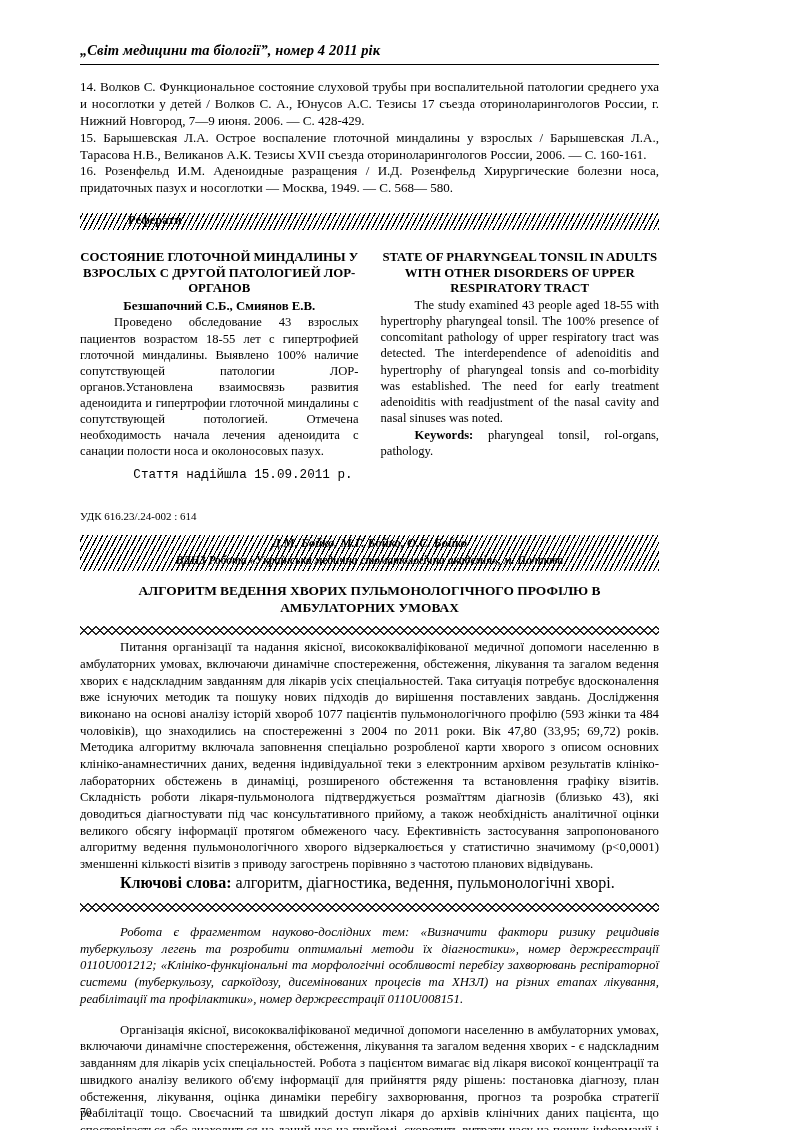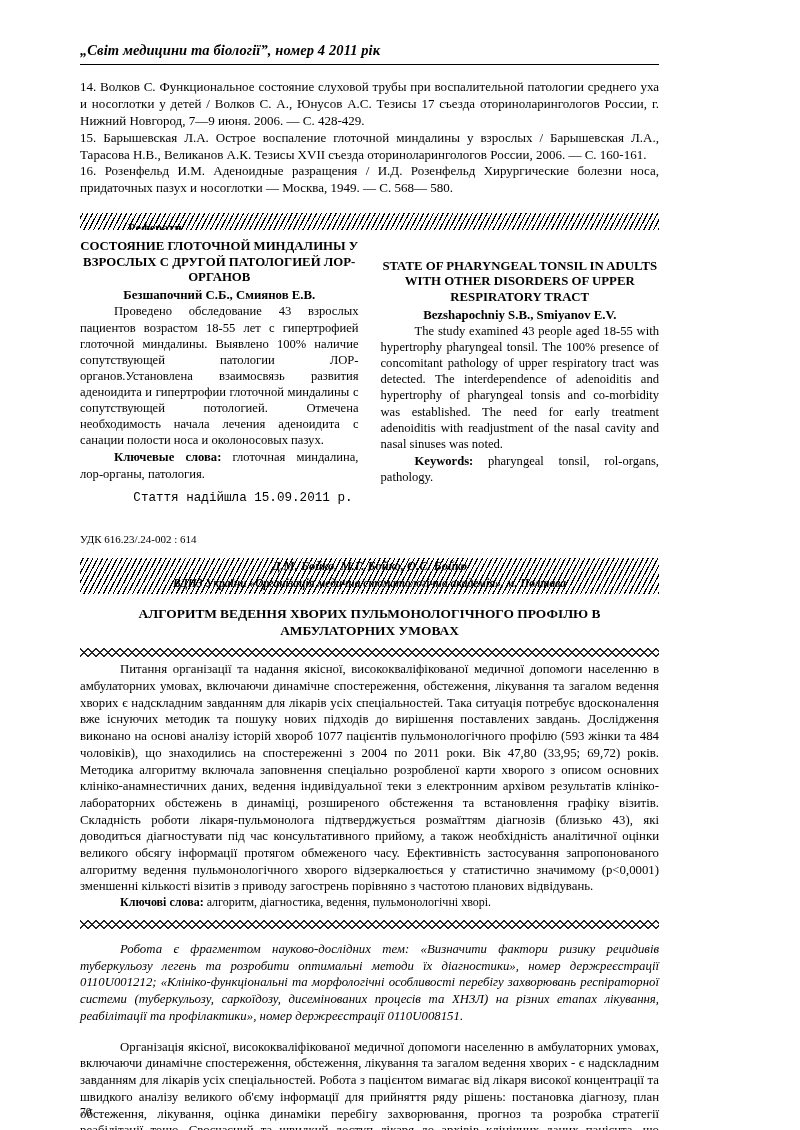--- a/index.html
+++ b/index.html
@@ -62,21 +62,21 @@
     );
     overflow: hidden;
   }
   .hatch-refs {
     height: 17px;
     margin-top: 16px;
   }
   .hatch-refs .hatch-text {
     position: absolute;
     left: 48px;
-    top: 8px;
+    top: 0;
     font-size: 12.5px;
     font-weight: bold;
     line-height: 15px;
   }
   .hatch-authors {
     height: 36px;
     margin-top: 13px;
     text-align: center;
   }
   .hatch-authors .hatch-line {
@@ -87,22 +87,21 @@
     padding: 0 6px;
   }
   .hatch-authors .hatch-line.affil {
     font-size: 11.5px;
   }
 
   
   .abstract-block {
     display: flex;
     gap: 22px;
-    margin-top: 9px;
-    align-items: center;
+    margin-top: 20px;
   }
   .abstract-col {
     flex: 1 1 0;
     min-width: 0;
   }
   .abs-title {
     font-size: 12.8px;
     font-weight: bold;
     text-align: center;
     line-height: 1.22;
@@ -173,21 +172,21 @@
   }
 
   .main-abs p {
     font-size: 12.8px;
     line-height: 1.305;
   }
   .main-abs .lead {
     text-indent: 40px;
   }
   .main-kw {
-    font-size: 12px;
+    font-size: 16px;
     line-height: 1.305;
     text-indent: 40px;
     text-align: justify;
   }
   .main-kw b { font-weight: bold; }
 
   .note {
     font-style: italic;
     font-size: 12.8px;
     line-height: 1.315;
@@ -230,46 +229,41 @@
   </div>
 
   <div class="abstract-block">
 
     <div class="abstract-col">
       <div class="abs-title">СОСТОЯНИЕ ГЛОТОЧНОЙ МИНДАЛИНЫ У ВЗРОСЛЫХ С ДРУГОЙ ПАТОЛОГИЕЙ ЛОР-ОРГАНОВ</div>
       <div class="abs-authors">Безшапочний С.Б., Смиянов Е.В.</div>
       <div class="abs-body">
           <span class="lead">Проведено обследование 43 взрослых пациентов возрастом 18-55 лет с гипертрофией глоточной миндалины. Выявлено 100% наличие сопутствующей патологии ЛОР-органов.Установлена взаимосвязь развития аденоидита и гипертрофии глоточной миндалины с сопутствующей потологией. Отмечена необходимость начала лечения аденоидита с санации полости носа и околоносовых пазух.</span>
         </div>
-      <div class="abs-keywords">
-        <span class="kw-label">Ключевые слова:</span>
-        <span>глоточная миндалина, лор-органы, патология.</span>
-      </div>
       <div class="received">Стаття надійшла 15.09.2011 р.</div>
     </div>
 
     <div class="abstract-col">
       <div class="abs-title">STATE OF PHARYNGEAL TONSIL IN ADULTS WITH OTHER DISORDERS OF UPPER RESPIRATORY TRACT</div>
-      <div class="abs-authors">Bezshapochniy S.B., Smiyanov E.V.</div>
       <div class="abs-body">
           <span class="lead">The study examined 43 people aged 18-55 with hypertrophy pharyngeal tonsil. The 100% presence of concomitant pathology of upper respiratory tract was detected. The interdependence of adenoiditis and hypertrophy of pharyngeal tonsis and co-morbidity was established. The need for early treatment adenoiditis with readjustment of the nasal cavity and nasal sinuses was noted.</span>
         </div>
       <div class="abs-keywords">
         <span class="kw-label">Keywords:</span>
         <span>pharyngeal tonsil, rol-organs, pathology.</span>
       </div>
     </div>
 
   </div>
 
   <div class="udc">УДК 616.23/.24-002 : 614</div>
 
   <div class="hatch hatch-authors">
     <div class="hatch-line">Д.М. Бойко, М.Г. Бойко, О.С. Бойко</div>
-    <div class="hatch-line affil">ВДНЗ України «Організація медична стоматологічна академія», м. Полтава</div>
+    <div class="hatch-line affil">ВДНЗ Робота «Українська медична стоматологічна академія», м. Полтава</div>
   </div>
 
   <div class="art-title">АЛГОРИТМ ВЕДЕННЯ ХВОРИХ ПУЛЬМОНОЛОГІЧНОГО ПРОФІЛЮ В АМБУЛАТОРНИХ УМОВАХ</div>
 
   <div class="zigzag"></div>
 
   <div class="main-abs">
     <p class="lead">Питання організації та надання якісної, висококваліфікованої медичної допомоги населенню в амбулаторних умовах, включаючи динамічне спостереження, обстеження, лікування та загалом ведення хворих є надскладним завданням для лікарів усіх спеціальностей. Така ситуація потребує вдосконалення вже існуючих методик та пошуку нових підходів до вирішення поставлених завдань. Дослідження виконано на основі аналізу історій хвороб 1077 пацієнтів пульмонологічного профілю (593 жінки та 484 чоловіків), що знаходились на спостереженні з 2004 по 2011 роки. Вік 47,80 (33,95; 69,72) років. Методика алгоритму включала заповнення спеціально розробленої карти хворого з описом основних клініко-анамнестичних даних, ведення індивідуальної теки з електронним архівом результатів клініко-лабораторних обстежень в динаміці, розширеного обстеження та встановлення графіку візитів. Складність роботи лікаря-пульмонолога підтверджується розмаїттям діагнозів (близько 43), які доводиться діагностувати під час консультативного прийому, а також необхідність аналітичної оцінки великого обсягу інформації протягом обмеженого часу. Ефективність застосування запропонованого алгоритму ведення пульмонологічного хворого відзеркалюється у статистично значимому (р&lt;0,0001) зменшенні кількості візитів з приводу загострень порівняно з частотою планових відвідувань.</p>
     <div class="main-kw">
       <b>Ключові слова:</b>

